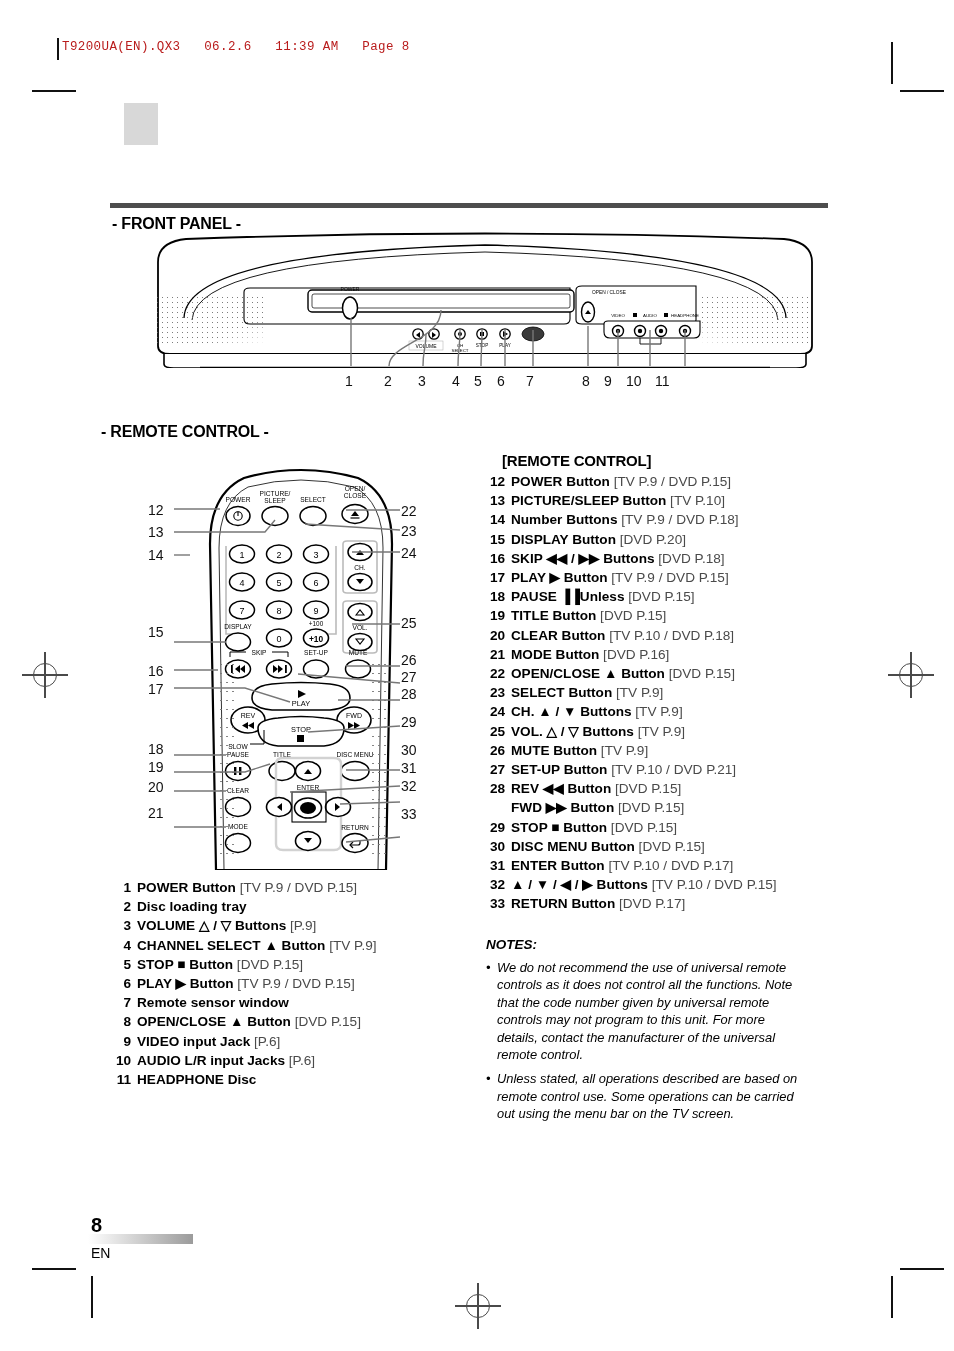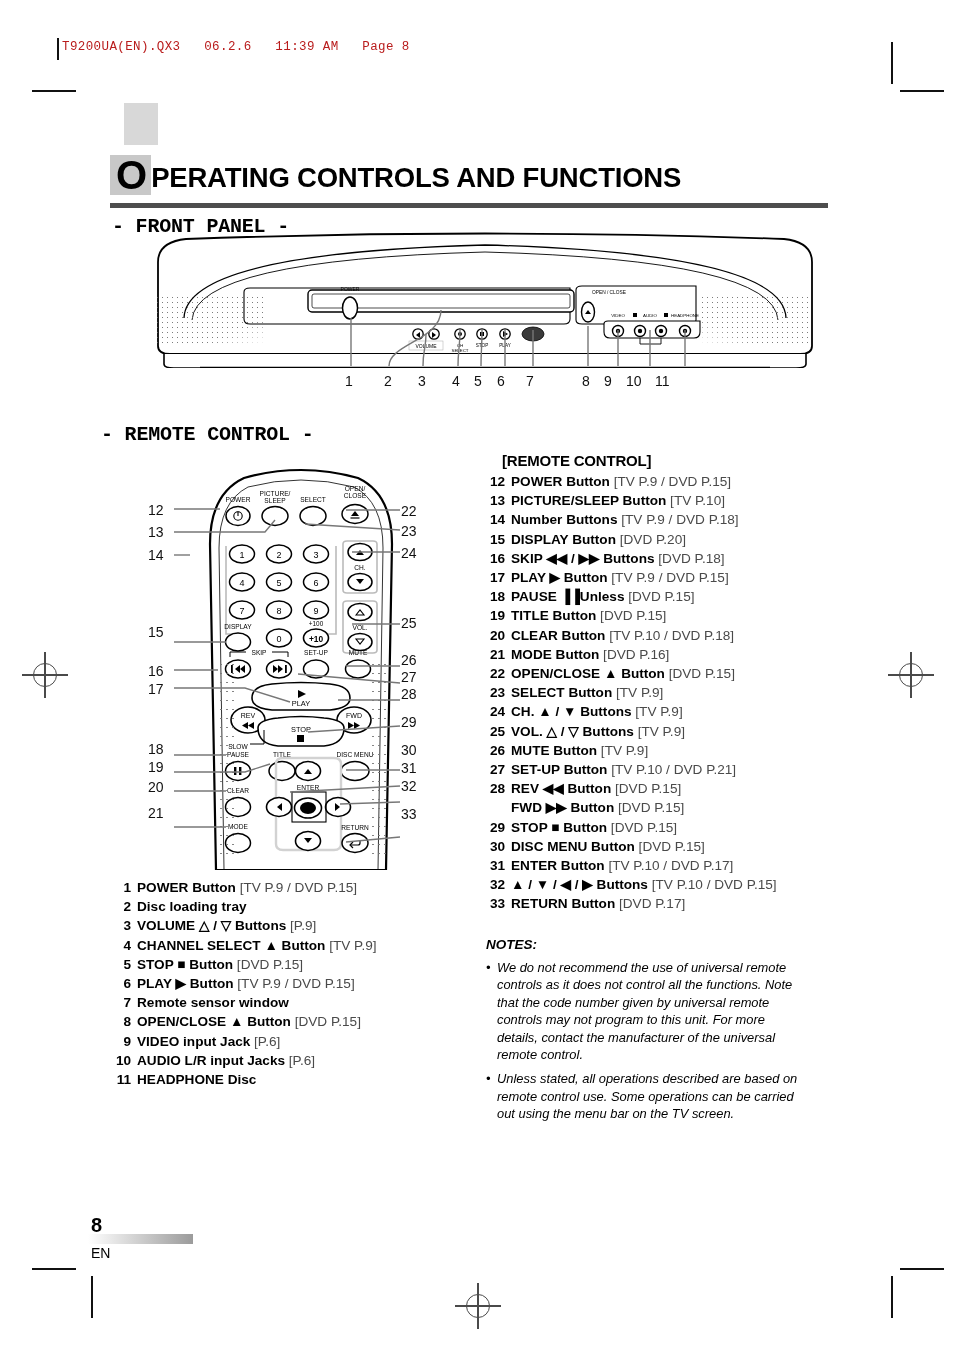--- a/index.html
+++ b/index.html
@@ -33,21 +33,21 @@
   
   .title-wrap { position:absolute; left:110px; top:155px; width:718px; }
   .dropcap {
     display:inline-block; background:#c8c8c8;
     padding:1px 4px 1px 6px; font-size:40px; font-weight:bold;
     line-height:0.95; vertical-align:-2px; letter-spacing:0;
   }
   .title-rest { font-size:27.5px; font-weight:bold; letter-spacing:-0.2px; }
   .title-rule { position:absolute; left:110px; top:203px; width:718px; height:5px; background:#4d4d4d; }
 
-  .sect-head { position:absolute; font-size:20px; font-weight:bold; letter-spacing:-0.2px;font-family:Liberation Mono, monospace; }
+  .sect-head { position:absolute; font-size:16px; font-weight:bold; letter-spacing:-0.2px; }
 
   
   .listhead { font-size:15px; font-weight:bold; margin:0 0 3px 16px; letter-spacing:-0.2px; }
   .row { display:flex; font-size:13.6px; line-height:19.2px; white-space:nowrap; }
   .num { width:25px; text-align:right; font-weight:bold; padding-right:6px; flex:none; }
   .lbl { font-weight:bold; }
   .ref { font-weight:normal; color:#4a4a4a; }
 
   #front-panel-list { position:absolute; left:112px; top:878px; width:340px; }
   #remote-list { position:absolute; left:486px; top:452px; width:340px; }
@@ -99,23 +99,20 @@
       <div class="c"></div>
   </div>
   <div class="regmark" style="left:455px;top:1283px;">
     <div class="v"></div>
       <div class="h"></div>
       <div class="c"></div>
   </div>
 
   <div style="position:absolute;left:124px;top:103px;width:34px;height:42px;background:#d8d8d8;"></div>
 
-  <div class="title-wrap">
-    <span class="dropcap">O</span><span class="title-rest">PERATING CONTROLS AND FUNCTIONS</span>
-  </div>
   <div class="title-rule"></div>
 
   <div class="sect-head" style="left:112px;top:215px;">- FRONT PANEL -</div>
   <div class="sect-head" style="left:101px;top:423px;">- REMOTE CONTROL -</div>
 
   <div class="diagram" style="left:140px;top:228px;">
     <svg width="690" height="140" viewBox="0 0 690 140">
 
       <path d="M18,118 L18,34 Q18,14 46,11 Q345,0 644,11 Q672,14 672,34 L672,118 Q672,126 660,126 L30,126 Q18,126 18,118 Z" fill="#fff" stroke="#000" stroke-width="1.8"></path>
 

